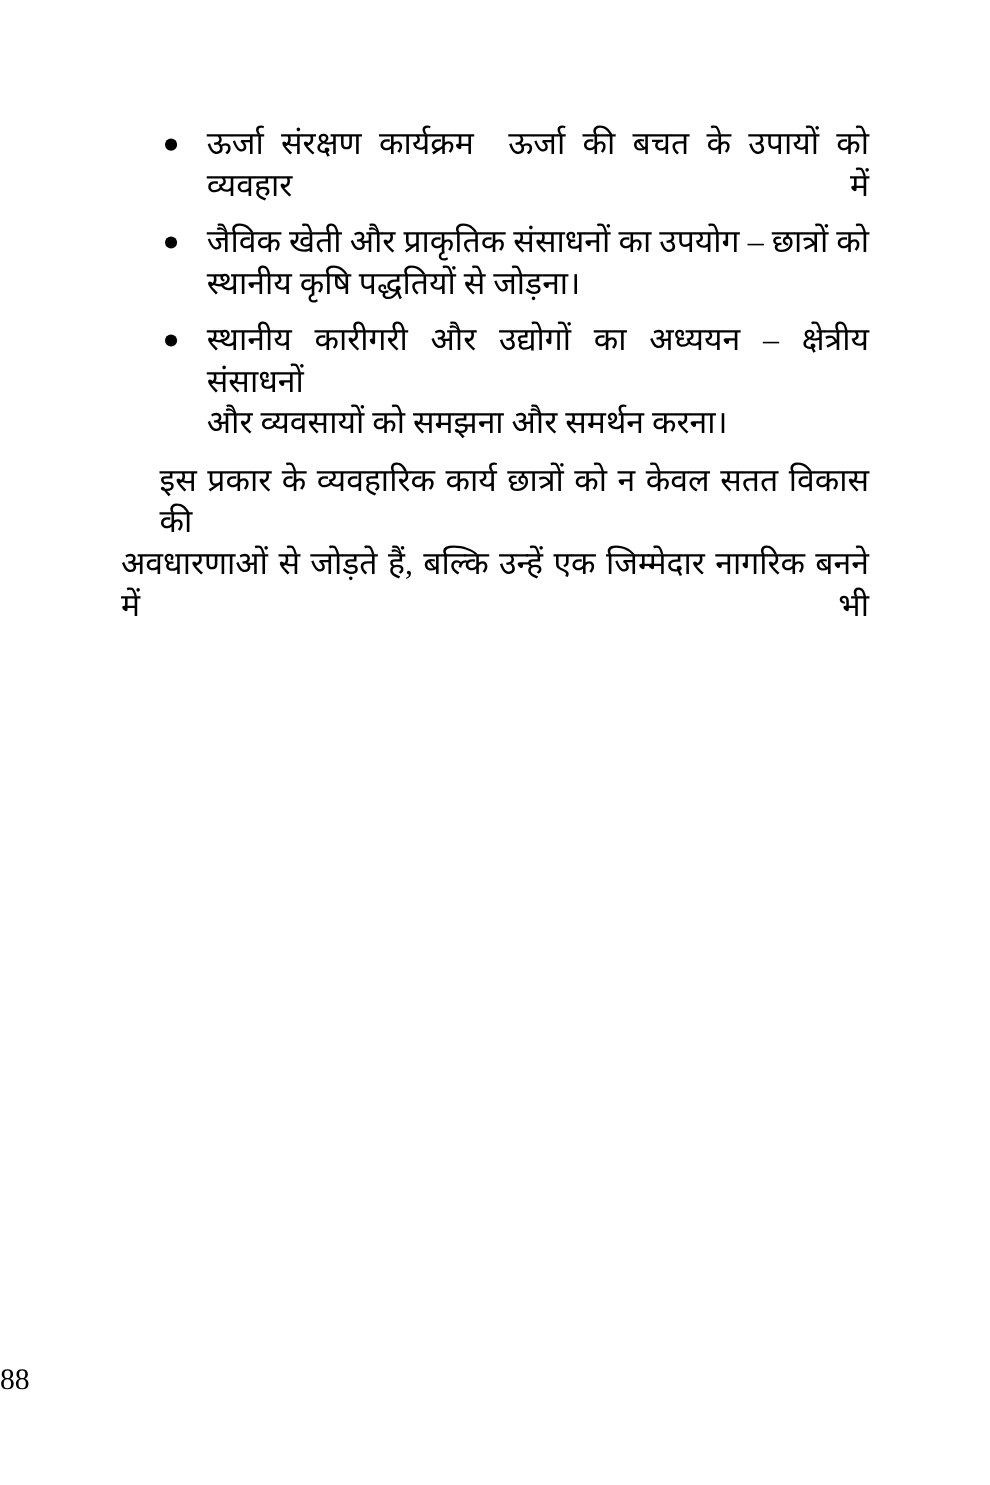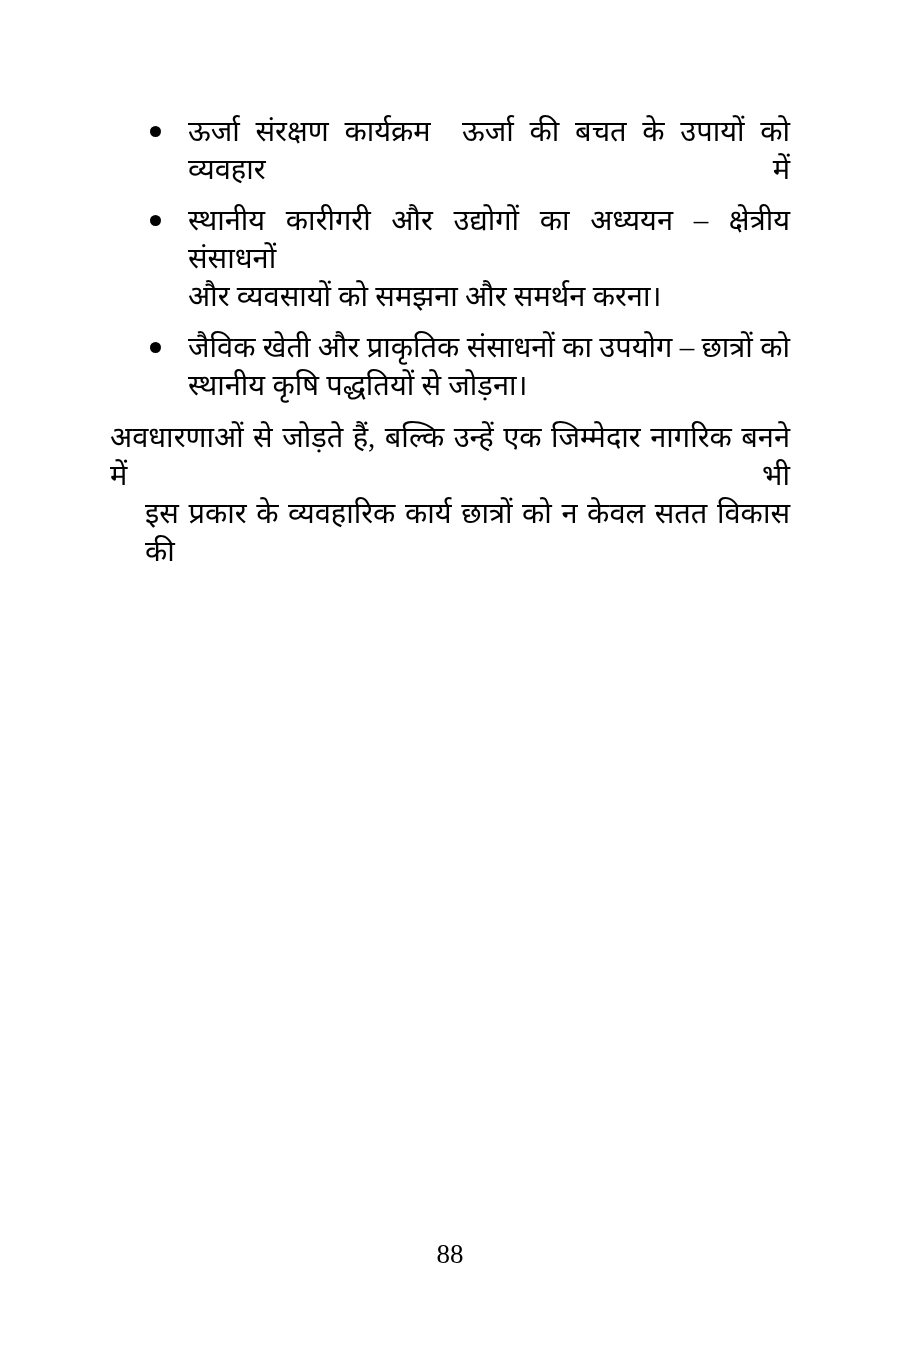--- a/index.html
+++ b/index.html
@@ -59,52 +59,52 @@
     margin-top: 14px;
   }
   .paragraph .line.indent {
     padding-left: 35px;
   }
   .page-number {
     position: absolute;
     left: 0;
     top: 1238px;
     width: 100%;
-    text-align: center;
+    text-align: left;
     font-size: 27px;
     line-height: 32px;
     color: #000000;
   }
 </style>
 </head>
 <body>
 
 <div class="page">
 
   <div class="content">
 
     <div class="bullet-item">
       <span class="dot"></span>
       <div class="line fill">ऊर्जा संरक्षण कार्यक्रम&nbsp; ऊर्जा की बचत के उपायों को व्यवहार में</div>
     </div>
 
     <div class="bullet-item">
       <span class="dot"></span>
+      <div class="line fill">जैविक खेती और प्राकृतिक संसाधनों का उपयोग – छात्रों को</div>
+      <div class="line last">स्थानीय कृषि पद्धतियों से जोड़ना।</div>
+    </div>
+
+    <div class="bullet-item">
+      <span class="dot"></span>
       <div class="line fill">स्थानीय कारीगरी और उद्योगों का अध्ययन – क्षेत्रीय संसाधनों</div>
       <div class="line last">और व्यवसायों को समझना और समर्थन करना।</div>
     </div>
 
-    <div class="bullet-item">
-      <span class="dot"></span>
-      <div class="line fill">जैविक खेती और प्राकृतिक संसाधनों का उपयोग – छात्रों को</div>
-      <div class="line last">स्थानीय कृषि पद्धतियों से जोड़ना।</div>
-    </div>
-
     <div class="paragraph">
+      <div class="line fill indent">इस प्रकार के व्यवहारिक कार्य छात्रों को न केवल सतत विकास की</div>
       <div class="line fill">अवधारणाओं से जोड़ते हैं, बल्कि उन्हें एक जिम्मेदार नागरिक बनने में भी</div>
-      <div class="line fill indent">इस प्रकार के व्यवहारिक कार्य छात्रों को न केवल सतत विकास की</div>
     </div>
 
   </div>
 
   <div class="page-number">88</div>
 
 </div>
 
 </body></html>

